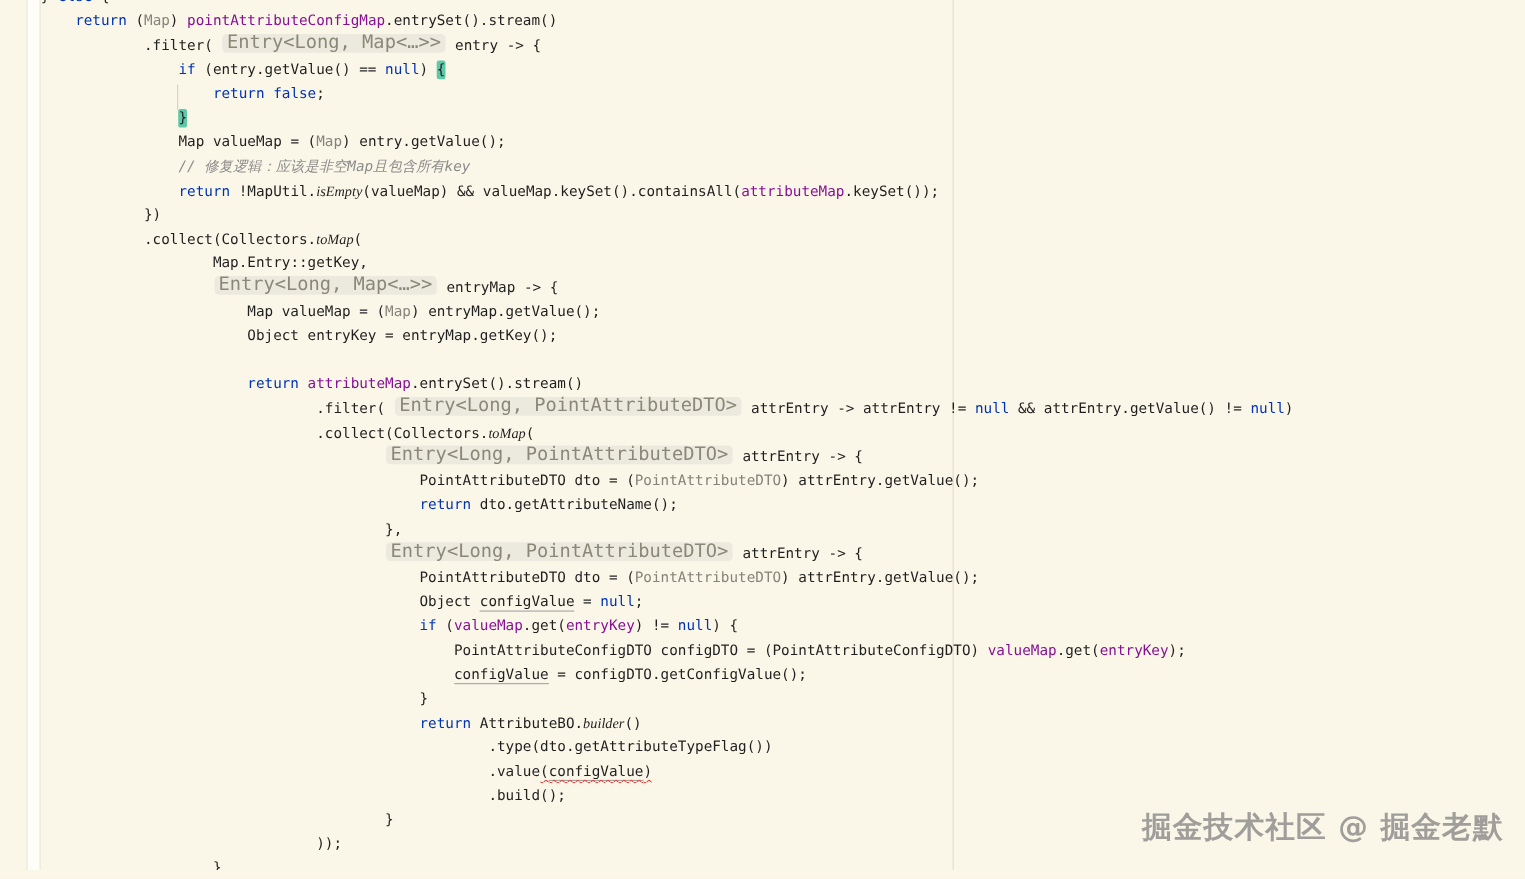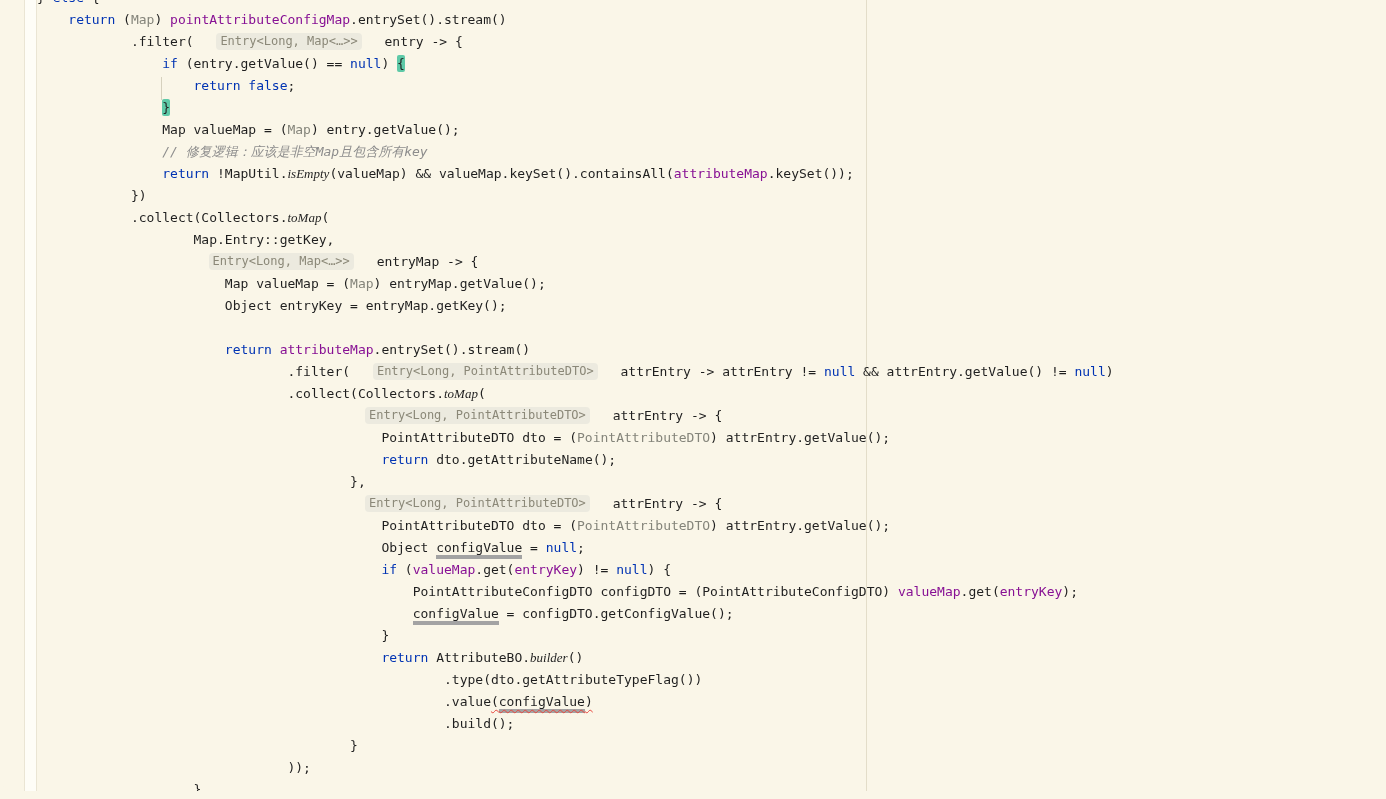--- a/index.html
+++ b/index.html
@@ -21,40 +21,41 @@
     position:absolute; left:37px; top:-13px;
     font-size:13px; line-height:22px; white-space:pre; color:#1f1f1f;
   }
   .line { height:22px; }
   .k  { color:#0033b3; }
   .p  { color:#871094; }
   .g  { color:#84847a; }
   .cm { color:#8c8c8c; font-style:italic;margin-top:24px; }
   .st { font-style:italic;font-family:Liberation Serif, serif; }
   .hl { background:#5ec9a7; border-radius:2px; padding:1px 0; }
-  .u  { border-bottom:4px solid #a3a3a3; }
+  .u  { border-bottom:1px solid #a3a3a3; }
   .err {
     text-decoration:underline wavy #e8453c;
     text-decoration-thickness:1px;
     text-decoration-skip-ink:none;
     text-underline-offset:3px;
   }
   .inlay {
     display:inline-block; background:#eceadf; color:#8b8878;
-    border-radius:4px; font-size:12px; line-height:15px;
-    padding:1px 4px; margin:0 15px; vertical-align:1px;
+    border-radius:4px; font-size:17px; line-height:15px;
+    padding:1px 4px; margin:0 1px; vertical-align:1px;
   }
   .watermark {
     position:absolute; right:19px; bottom:21px;
     font-size:27px; font-weight:bold; color:#7d7d7d; opacity:0.72;
     letter-spacing:1px;
     font-family:"DejaVu Sans","Liberation Sans",sans-serif;
   }
 </style>
 </head>
 <body>
 
 <div class="screen">
   <div class="margin-guide"></div>
   <div class="gutter"></div>
   <div class="indent-guide"></div>
   <div class="code" id="code"><div class="line"><span></span><span>} </span><span class="k">else</span><span> {</span></div><div class="line"><span>    </span><span class="k">return</span><span> (</span><span class="g">Map</span><span>) </span><span class="p">pointAttributeConfigMap</span><span>.entrySet().stream()</span></div><div class="line"><span>            </span><span>.filter( </span><span class="inlay">Entry&lt;Long, Map&lt;…&gt;&gt;</span><span> entry -&gt; {</span></div><div class="line"><span>                </span><span class="k">if</span><span> (entry.getValue() == </span><span class="k">null</span><span>) </span><span class="hl">{</span></div><div class="line"><span>                    </span><span class="k">return</span><span> </span><span class="k">false</span><span>;</span></div><div class="line"><span>                </span><span class="hl">}</span></div><div class="line"><span>                </span><span>Map valueMap = (</span><span class="g">Map</span><span>) entry.getValue();</span></div><div class="line"><span>                </span><span class="cm">// 修复逻辑：应该是非空Map且包含所有key</span></div><div class="line"><span>                </span><span class="k">return</span><span> !MapUtil.</span><span class="st">isEmpty</span><span>(valueMap) &amp;&amp; valueMap.keySet().containsAll(</span><span class="p">attributeMap</span><span>.keySet());</span></div><div class="line"><span>            </span><span>})</span></div><div class="line"><span>            </span><span>.collect(Collectors.</span><span class="st">toMap</span><span>(</span></div><div class="line"><span>                    </span><span>Map.Entry::getKey,</span></div><div class="line"><span>                    </span><span class="inlay">Entry&lt;Long, Map&lt;…&gt;&gt;</span><span> entryMap -&gt; {</span></div><div class="line"><span>                        </span><span>Map valueMap = (</span><span class="g">Map</span><span>) entryMap.getValue();</span></div><div class="line"><span>                        </span><span>Object entryKey = entryMap.getKey();</span></div><div class="line"><span></span></div><div class="line"><span>                        </span><span class="k">return</span><span> </span><span class="p">attributeMap</span><span>.entrySet().stream()</span></div><div class="line"><span>                                </span><span>.filter( </span><span class="inlay">Entry&lt;Long, PointAttributeDTO&gt;</span><span> attrEntry -&gt; attrEntry != </span><span class="k">null</span><span> &amp;&amp; attrEntry.getValue() != </span><span class="k">null</span><span>)</span></div><div class="line"><span>                                </span><span>.collect(Collectors.</span><span class="st">toMap</span><span>(</span></div><div class="line"><span>                                        </span><span class="inlay">Entry&lt;Long, PointAttributeDTO&gt;</span><span> attrEntry -&gt; {</span></div><div class="line"><span>                                            </span><span>PointAttributeDTO dto = (</span><span class="g">PointAttributeDTO</span><span>) attrEntry.getValue();</span></div><div class="line"><span>                                            </span><span class="k">return</span><span> dto.getAttributeName();</span></div><div class="line"><span>                                        </span><span>},</span></div><div class="line"><span>                                        </span><span class="inlay">Entry&lt;Long, PointAttributeDTO&gt;</span><span> attrEntry -&gt; {</span></div><div class="line"><span>                                            </span><span>PointAttributeDTO dto = (</span><span class="g">PointAttributeDTO</span><span>) attrEntry.getValue();</span></div><div class="line"><span>                                            </span><span>Object </span><span class="u">configValue</span><span> = </span><span class="k">null</span><span>;</span></div><div class="line"><span>                                            </span><span class="k">if</span><span> (</span><span class="p">valueMap</span><span>.get(</span><span class="p">entryKey</span><span>) != </span><span class="k">null</span><span>) {</span></div><div class="line"><span>                                                </span><span>PointAttributeConfigDTO configDTO = (PointAttributeConfigDTO) </span><span class="p">valueMap</span><span>.get(</span><span class="p">entryKey</span><span>);</span></div><div class="line"><span>                                                </span><span class="u">configValue</span><span> = configDTO.getConfigValue();</span></div><div class="line"><span>                                            </span><span>}</span></div><div class="line"><span>                                            </span><span class="k">return</span><span> AttributeBO.</span><span class="st">builder</span><span>()</span></div><div class="line"><span>                                                    </span><span>.type(dto.getAttributeTypeFlag())</span></div><div class="line"><span>                                                    </span><span>.value</span><span class="err">(</span><span class="u err">configValue</span><span class="err">)</span></div><div class="line"><span>                                                    </span><span>.build();</span></div><div class="line"><span>                                        </span><span>}</span></div><div class="line"><span>                                </span><span>));</span></div><div class="line"><span>                    </span><span>}</span></div></div>
+  <div class="watermark">掘金技术社区 @ 掘金老默</div>
 </div>
 
 </body></html>

